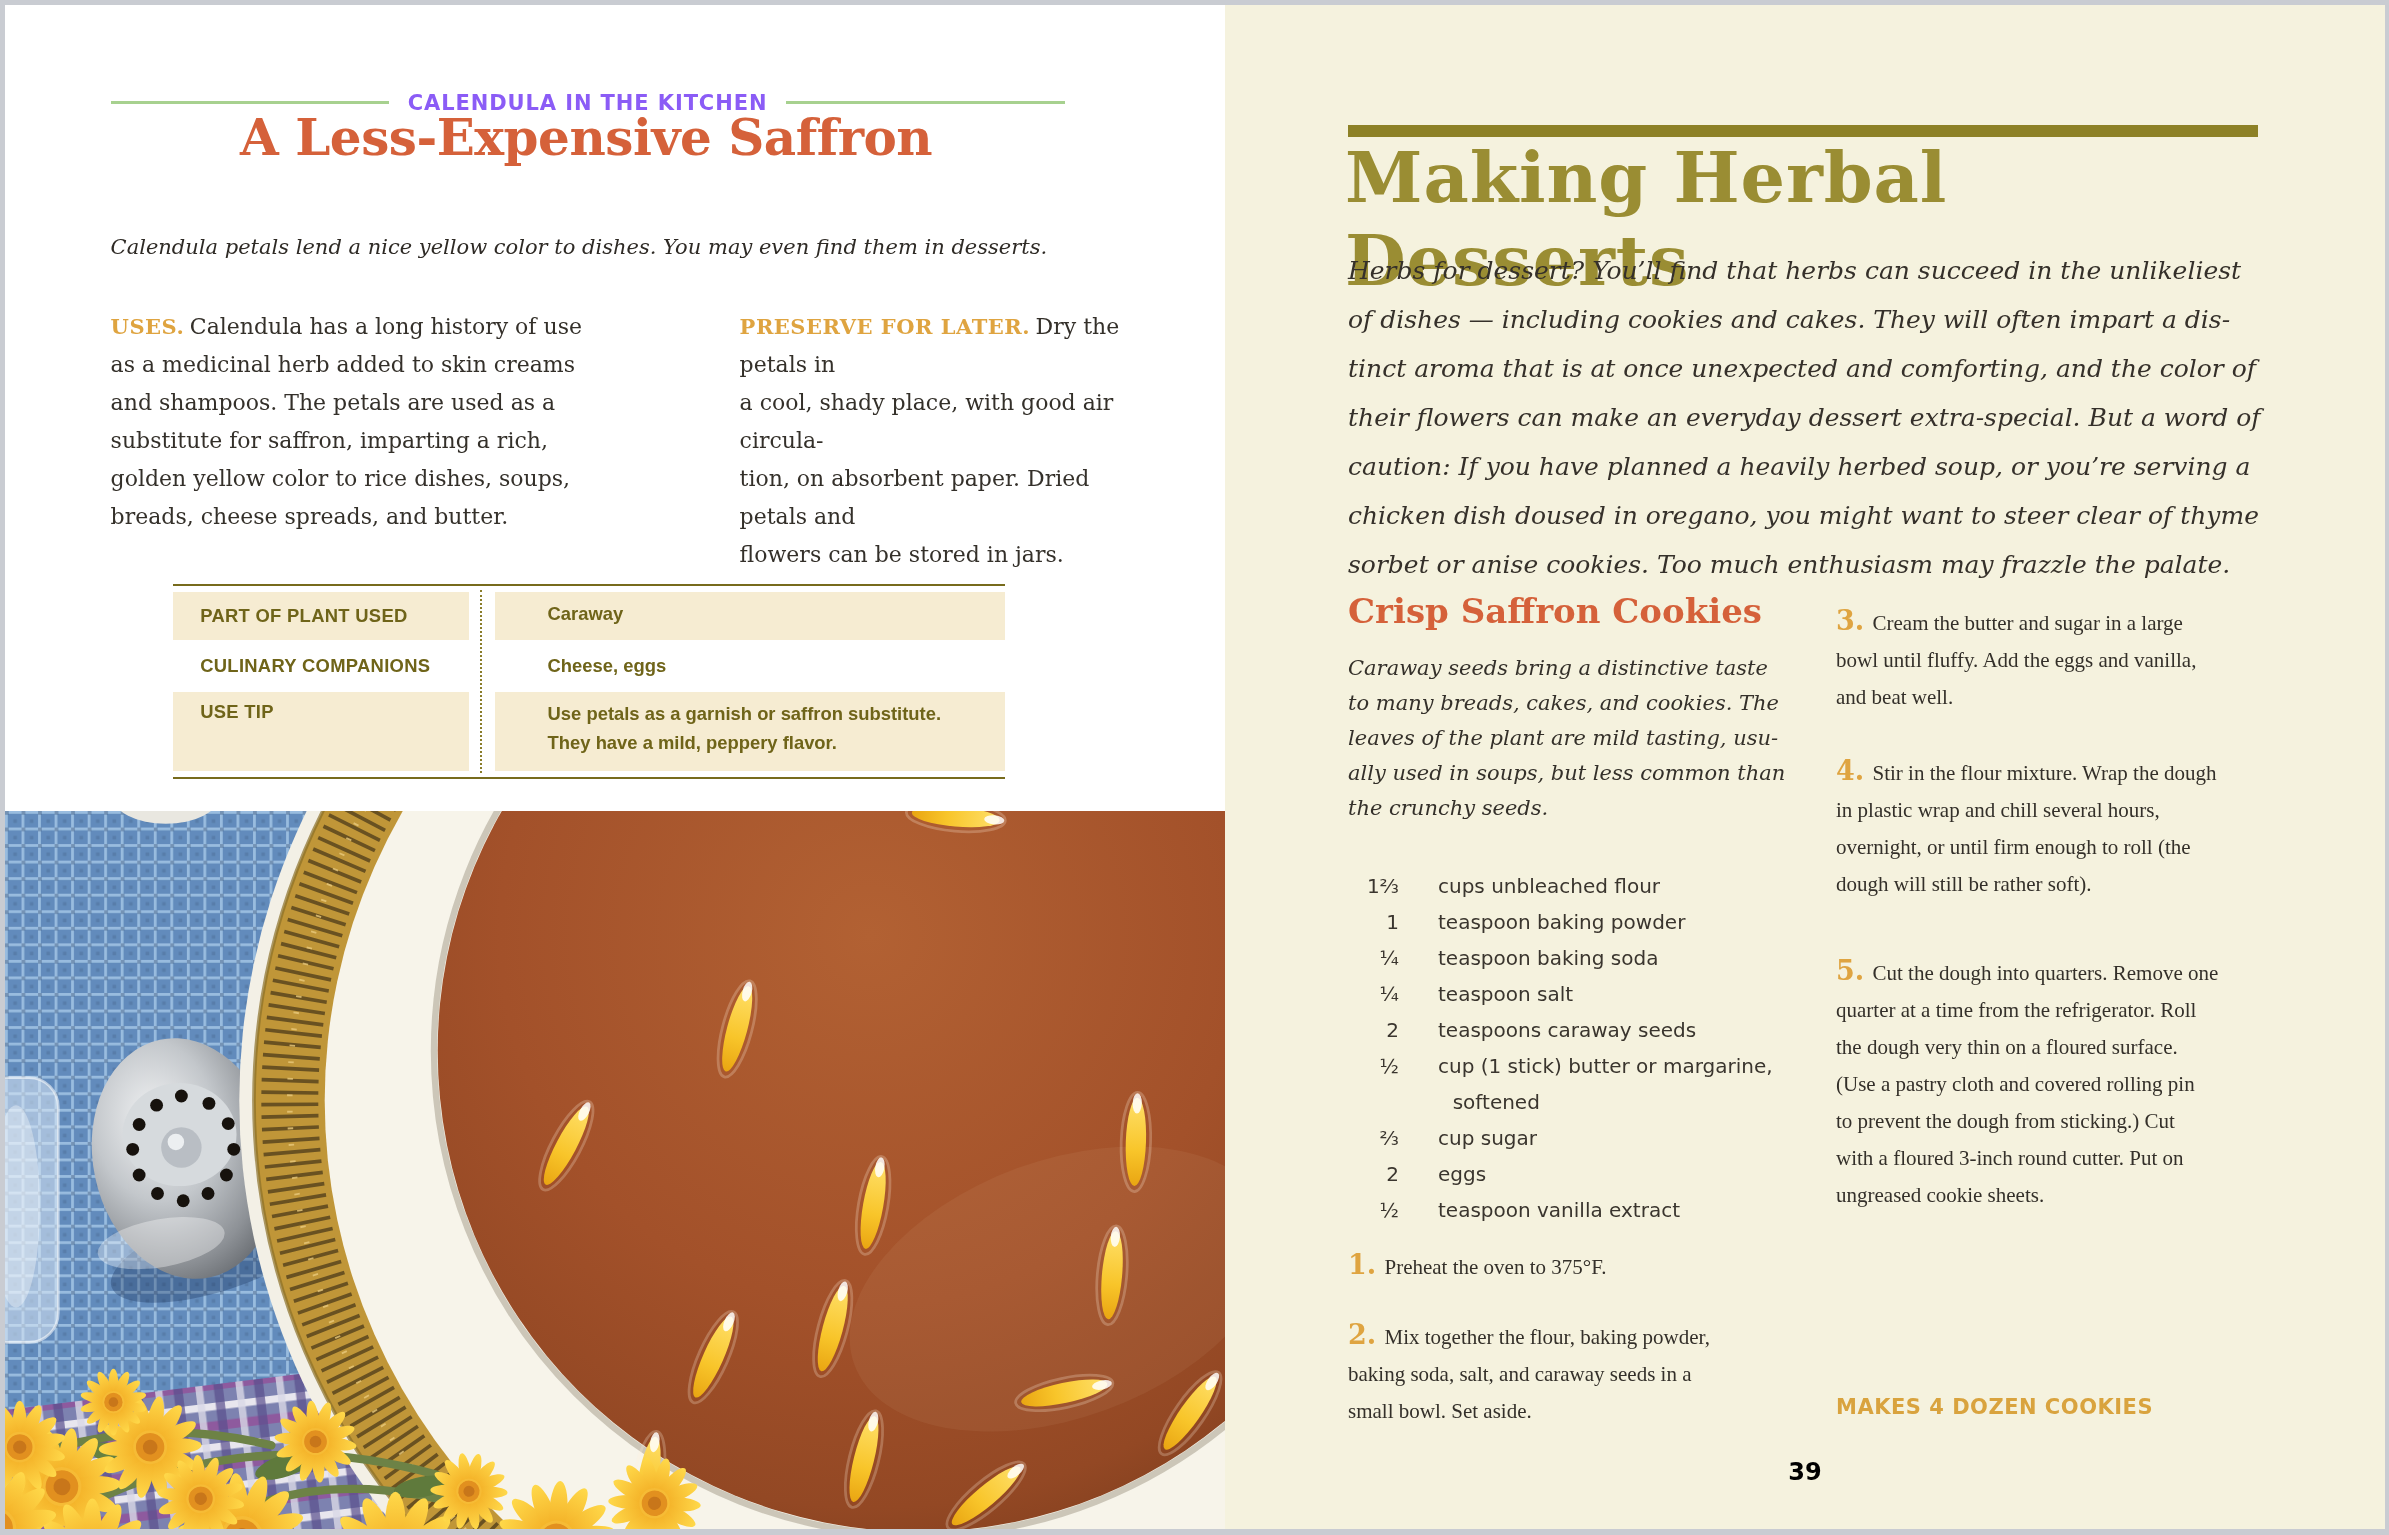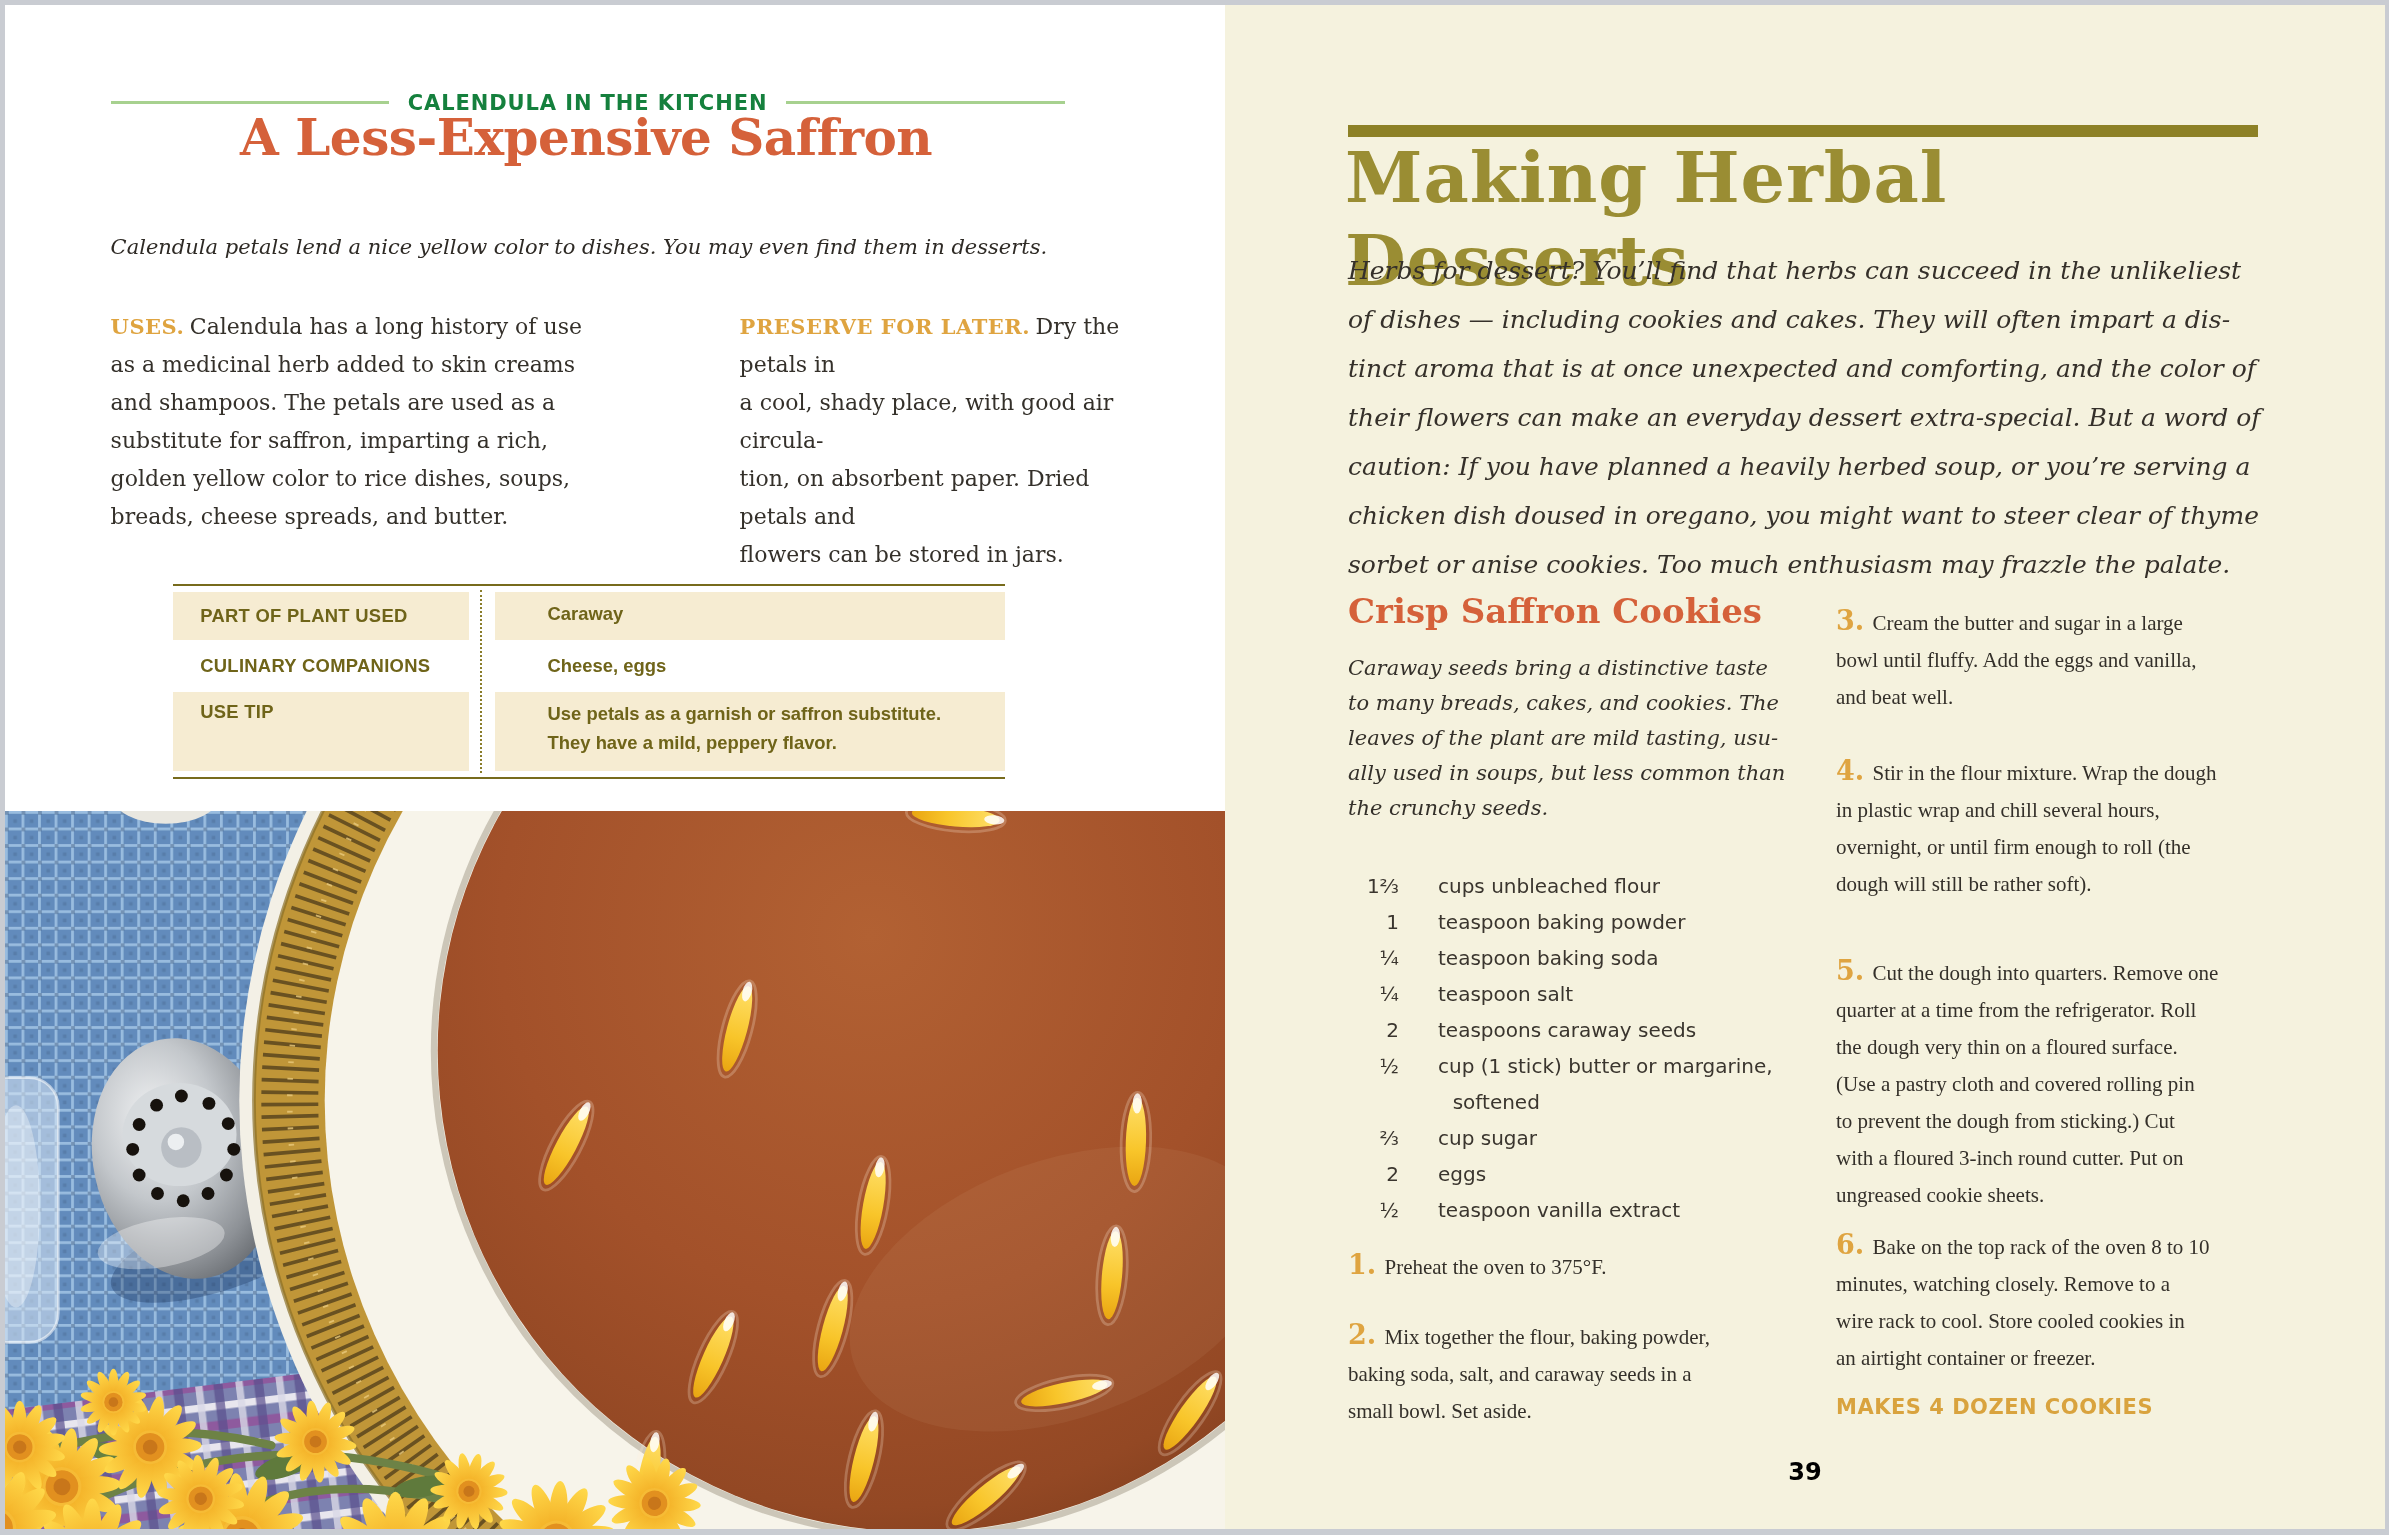--- a/index.html
+++ b/index.html
@@ -7,21 +7,21 @@
           font-family:"DejaVu Serif","Liberation Serif",serif;color:#34302a;}
   .page{position:absolute;top:4.6px;bottom:7.4px;}
   #left-page{left:4.6px;width:1220px;background:#ffffff;}
   #right-page{left:1225px;width:1160px;background:#f5f2de;}
   .abs{position:absolute;}
 
   
   #eyebrow-row{left:106px;top:86px;width:954px;display:flex;align-items:center;gap:18.4px;}
   .rule-green{flex:1;height:2.8px;background:#a7d18f;}
   #eyebrow{font-family:"DejaVu Sans","Liberation Sans",sans-serif;font-weight:bold;
-           font-size:21px;letter-spacing:0.9px;color:#15803d;white-space:nowrap;}
+           font-size:21px;letter-spacing:0.9px;color:#8b5cf6;white-space:nowrap;}
   #left-title{left:106px;top:103px;width:951px;text-align:center;font-weight:bold;
               font-size:50px;color:#d5613a;letter-spacing:-0.5px;}
   #left-subtitle{left:106px;top:230px;width:1048px;font-style:italic;font-size:21px;color:#2e2a25;}
   .bodycol{top:303px;font-size:22px;line-height:38px;color:#34302a;}
   #uses-col{left:106px;width:597px;}
   #preserve-col{left:735px;width:391px;}
   .lead{font-weight:bold;font-size:21px;color:#dfa440;letter-spacing:0.5px;margin-right:5.5px;text-align:right;}
   .flow{white-space:pre-line;}
 
   
@@ -649,21 +649,17 @@
 in plastic wrap and chill several hours,
 overnight, or until firm enough to roll (the
 dough will still be rather soft).</span></p>
   <p class="step" id="step-5"><span class="num">5.</span><span class="txt flow">Cut the dough into quarters. Remove one
 quarter at a time from the refrigerator. Roll
 the dough very thin on a floured surface.
 (Use a pastry cloth and covered rolling pin
 to prevent the dough from sticking.) Cut
 with a floured 3-inch round cutter. Put on
 ungreased cookie sheets.</span></p>
-  <p class="step" id="step-6"><span class="num">6.</span><span class="txt flow">Bake on the top rack of the oven 8 to 10
-minutes, watching closely. Remove to a
-wire rack to cool. Store cooled cookies in
-an airtight container or freezer.</span></p>
 
   <div class="abs" id="recipe-yield">MAKES 4 DOZEN COOKIES</div>
   <div class="abs" id="page-number">39</div>
 </div>
 
 
 </body></html>

